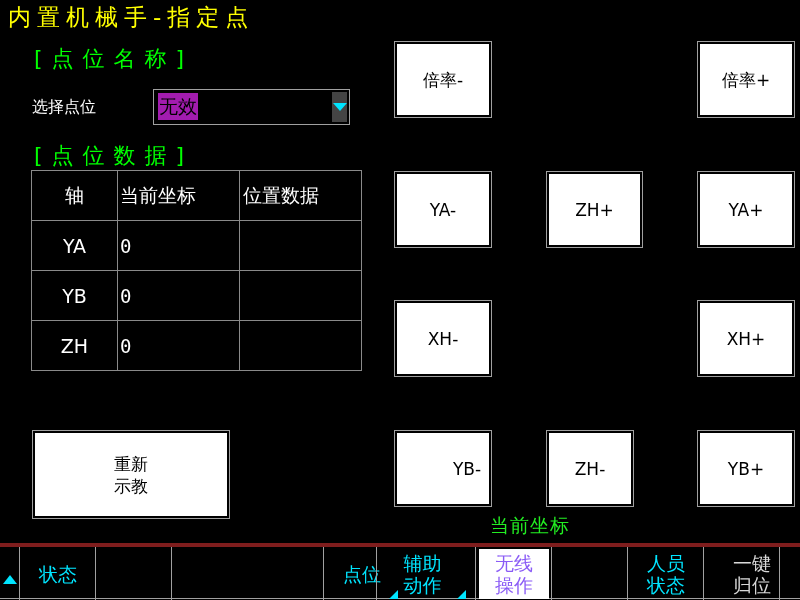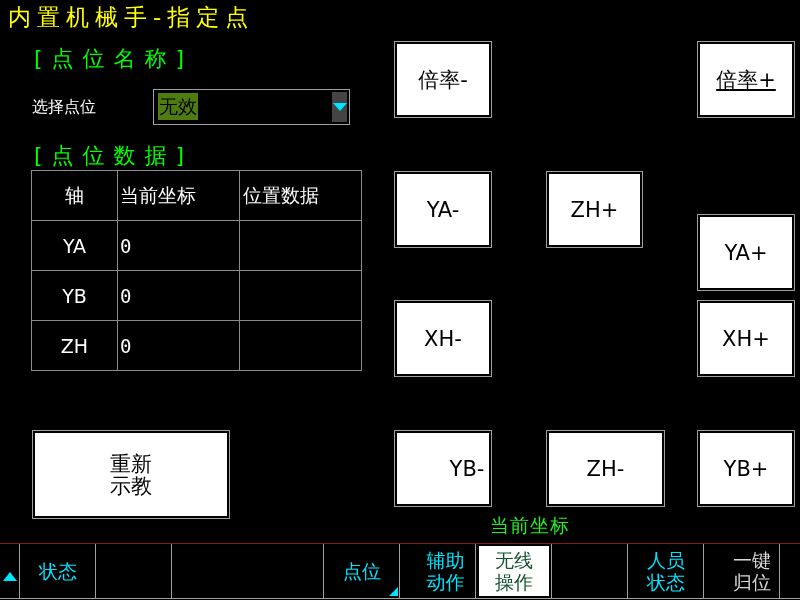--- a/index.html
+++ b/index.html
@@ -3,35 +3,35 @@
 <meta charset="utf-8">
 <style>
   html, body { margin:0; padding:0; background:#000; }
   body { width:800px; height:600px; position:relative; overflow:hidden;
          font-family:"DejaVu Sans", sans-serif; }
   .abs { position:absolute; }
   .title { left:8px; top:2px; font-size:23px; color:#ffff00; letter-spacing:6px; line-height:30px; }
   .section { font-size:22px; color:#00ff00; letter-spacing:9px; line-height:28px; }
   .lbl { color:#fff; font-size:16px; line-height:24px; }
   .dropdown { left:153px; top:89px; width:195px; height:34px; border:1px solid #a0a0a0; background:#000; }
-  .dd-val { position:absolute; left:4px; top:3px; height:27px; line-height:27px; background:#4d7c0f; color:#000; font-size:19px; padding:0 1px; }
+  .dd-val { position:absolute; left:4px; top:3px; height:27px; line-height:27px; background:#a21caf; color:#000; font-size:19px; padding:0 1px; }
   .dd-arrow { position:absolute; right:2px; top:2px; width:15px; height:30px; background:#444; }
   .dd-arrow::after { content:""; position:absolute; left:1px; top:11px; border-left:7px solid transparent; border-right:7px solid transparent; border-top:8px solid #00e5ff; }
   table.grid { position:absolute; left:31px; top:170px; border-collapse:collapse; }
   table.grid td { border:1px solid #8a8a8a; height:49px; padding:0; color:#fff; font-size:19px; }
   table.grid td.c0 { width:85px; text-align:center; }
   table.grid td.c1 { width:119px; text-align:left; padding-left:2px; font-family:"DejaVu Sans Mono", monospace; }
   table.grid td.c2 { width:118px; text-align:left; padding-left:3px; }
   table.grid tr.hdr td.c1 { font-family:"DejaVu Sans", sans-serif; }
   .btn { position:absolute; background:#fff; border:1px solid #a0a0a0; box-shadow: inset 0 0 0 2px #000; box-sizing:border-box;
-         display:flex; align-items:center; justify-content:center; color:#000; font-size:21px; text-align:center; line-height:22px; cursor:pointer; }
+         display:flex; align-items:center; justify-content:center; color:#000; font-size:17px; text-align:center; line-height:22px; cursor:pointer; }
   .hint { left:490px; top:513px; color:#22ee22; font-size:19px; line-height:24px; letter-spacing:1px; }
-  .bar { position:absolute; left:0; top:543px; width:800px; height:56px; border-top:1px solid #7f1d1d; border-bottom:1px solid #a0a0a0; box-sizing:border-box; }
+  .bar { position:absolute; left:0; top:543px; width:800px; height:56px; border-top:4px solid #7f1d1d; border-bottom:1px solid #a0a0a0; box-sizing:border-box; }
   .cell { position:absolute; top:0; height:54px; border-left:1px solid #a0a0a0; box-sizing:border-box; display:flex; align-items:center; justify-content:center; text-align:center; color:#00e5ff; font-size:19px; line-height:22px; cursor:pointer; }
-  .cell.active { background:#fff; color:#14532d; margin-top:2px; height:50px; }
+  .cell.active { background:#fff; color:#8b5cf6; margin-top:2px; height:50px; }
   .cell.dim { color:#d8d8d8; }
   .corner { position:absolute; right:2px; bottom:2px; width:0; height:0; border-left:9px solid transparent; border-bottom:9px solid #00e5ff; }
   .uptri { width:0; height:0; border-left:7px solid transparent; border-right:7px solid transparent; border-bottom:9px solid #00e5ff; margin-top:10px; }
 </style>
 </head>
 <body>
 
 <div class="abs title">内置机械手-指定点</div>
 
 <div class="abs section" style="left:34px;top:45px;">[点位名称]</div>
@@ -69,49 +69,49 @@
   </table>
 
 <div class="btn" style="left:32px;top:430px;width:198px;height:89px;">
   <div>
     <div>重新</div>
     <div>示教</div>
   </div>
 </div>
 
 <div class="btn" style="left:394px;top:41px;width:98px;height:77px;">倍率-</div>
-<div class="btn" style="left:697px;top:41px;width:98px;height:77px;text-decoration:underline;">倍率+</div>
+<div class="btn" style="left:697px;top:41px;width:98px;height:77px;">倍率+</div>
 
 <div class="btn" style="left:394px;top:171px;width:98px;height:77px;">YA-</div>
 <div class="btn" style="left:546px;top:171px;width:97px;height:77px;">ZH+</div>
-<div class="btn" style="left:697px;top:171px;width:98px;height:77px;margin-top:43px;">YA+</div>
+<div class="btn" style="left:697px;top:171px;width:98px;height:77px;">YA+</div>
 
 <div class="btn" style="left:394px;top:300px;width:98px;height:77px;">XH-</div>
 <div class="btn" style="left:697px;top:300px;width:98px;height:77px;">XH+</div>
 
 <div class="btn" style="left:394px;top:430px;width:98px;height:77px;padding-left:48px;">YB-</div>
-<div class="btn" style="left:546px;top:430px;width:119px;height:77px;">ZH-</div>
+<div class="btn" style="left:546px;top:430px;width:88px;height:77px;">ZH-</div>
 <div class="btn" style="left:697px;top:430px;width:98px;height:77px;">YB+</div>
 
 <div class="abs hint">当前坐标</div>
 
 <div class="bar">
   <div class="cell" style="left:0;width:20px;border-left:none;">
     <span class="uptri"></span>
   </div>
   <div class="cell" style="left:19px;width:77px;">
     <span>状态</span>
   </div>
   <div class="cell" style="left:95px;width:77px;"></div>
   <div class="cell" style="left:171px;width:77px;"></div>
   <div class="cell" style="left:323px;width:77px;">
     <span>点位</span>
     <span class="corner"></span>
   </div>
-  <div class="cell" style="left:399px;width:92px;text-align:right;">
+  <div class="cell" style="left:376px;width:92px;text-align:right;">
     <div>
       <div>辅助</div>
       <div>动作</div>
     </div>
     <span class="corner"></span>
   </div>
   <div class="cell" style="left:475px;width:77px;">
     <div class="cell active" style="position:absolute;left:3px;top:0;width:70px;border-left:none;">
       <div>
         <div>无线</div>

